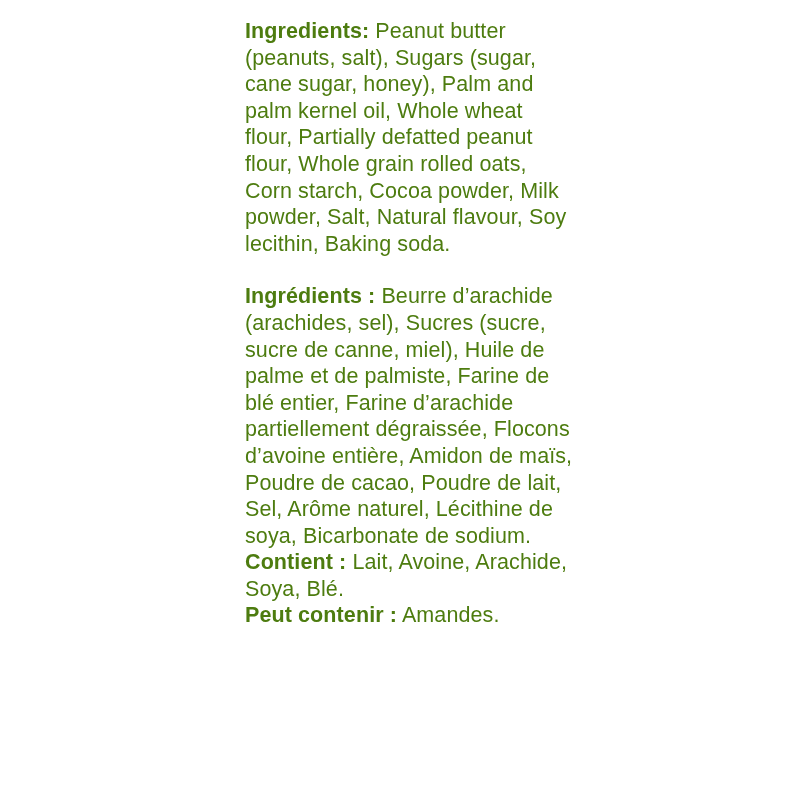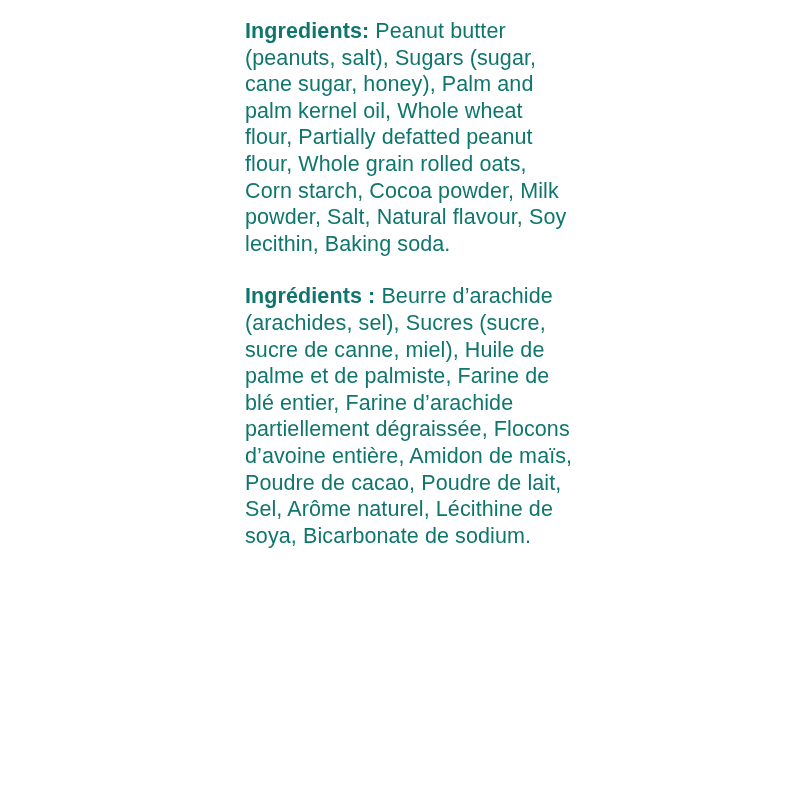--- a/index.html
+++ b/index.html
@@ -17,21 +17,21 @@
   .label-panel {
     position: absolute;
     left: 245px;
     top: 18px;
     width: 330px;
   }
   .block {
     font-size: 21.5px;
     line-height: 26.6px;
     letter-spacing: 0.1px;
-    color: #0f766e;
+    color: #4d7c0f;
   }
   .block p {
     margin: 0;
   }
   .heading {
     font-weight: bold;
   }
   .gap {
     height: 26px;
   }
@@ -42,15 +42,17 @@
 <div class="label-panel">
 
   <div class="block">
     <p><span class="heading">Ingredients:</span><span> Peanut butter (peanuts, salt), Sugars (sugar, cane sugar, honey), Palm and palm kernel oil, Whole wheat flour, Partially defatted peanut flour, Whole grain rolled oats, Corn starch, Cocoa powder, Milk powder, Salt, Natural flavour, Soy lecithin, Baking soda.</span></p>
   </div>
 
   <div class="gap"></div>
 
   <div class="block">
     <p><span class="heading">Ingrédients :</span><span> Beurre d’arachide (arachides, sel), Sucres (sucre, sucre de canne, miel), Huile de palme et de palmiste, Farine de blé entier, Farine d’arachide partiellement dégraissée, Flocons d’avoine entière, Amidon de maïs, Poudre de cacao, Poudre de lait, Sel, Arôme naturel, Lécithine de soya, Bicarbonate de sodium.</span></p>
+    <p><span class="heading">Contient :</span><span> Lait, Avoine, Arachide, Soya, Blé.</span></p>
+    <p><span class="heading">Peut contenir :</span><span> Amandes.</span></p>
   </div>
 
 </div>
 
 </body></html>

